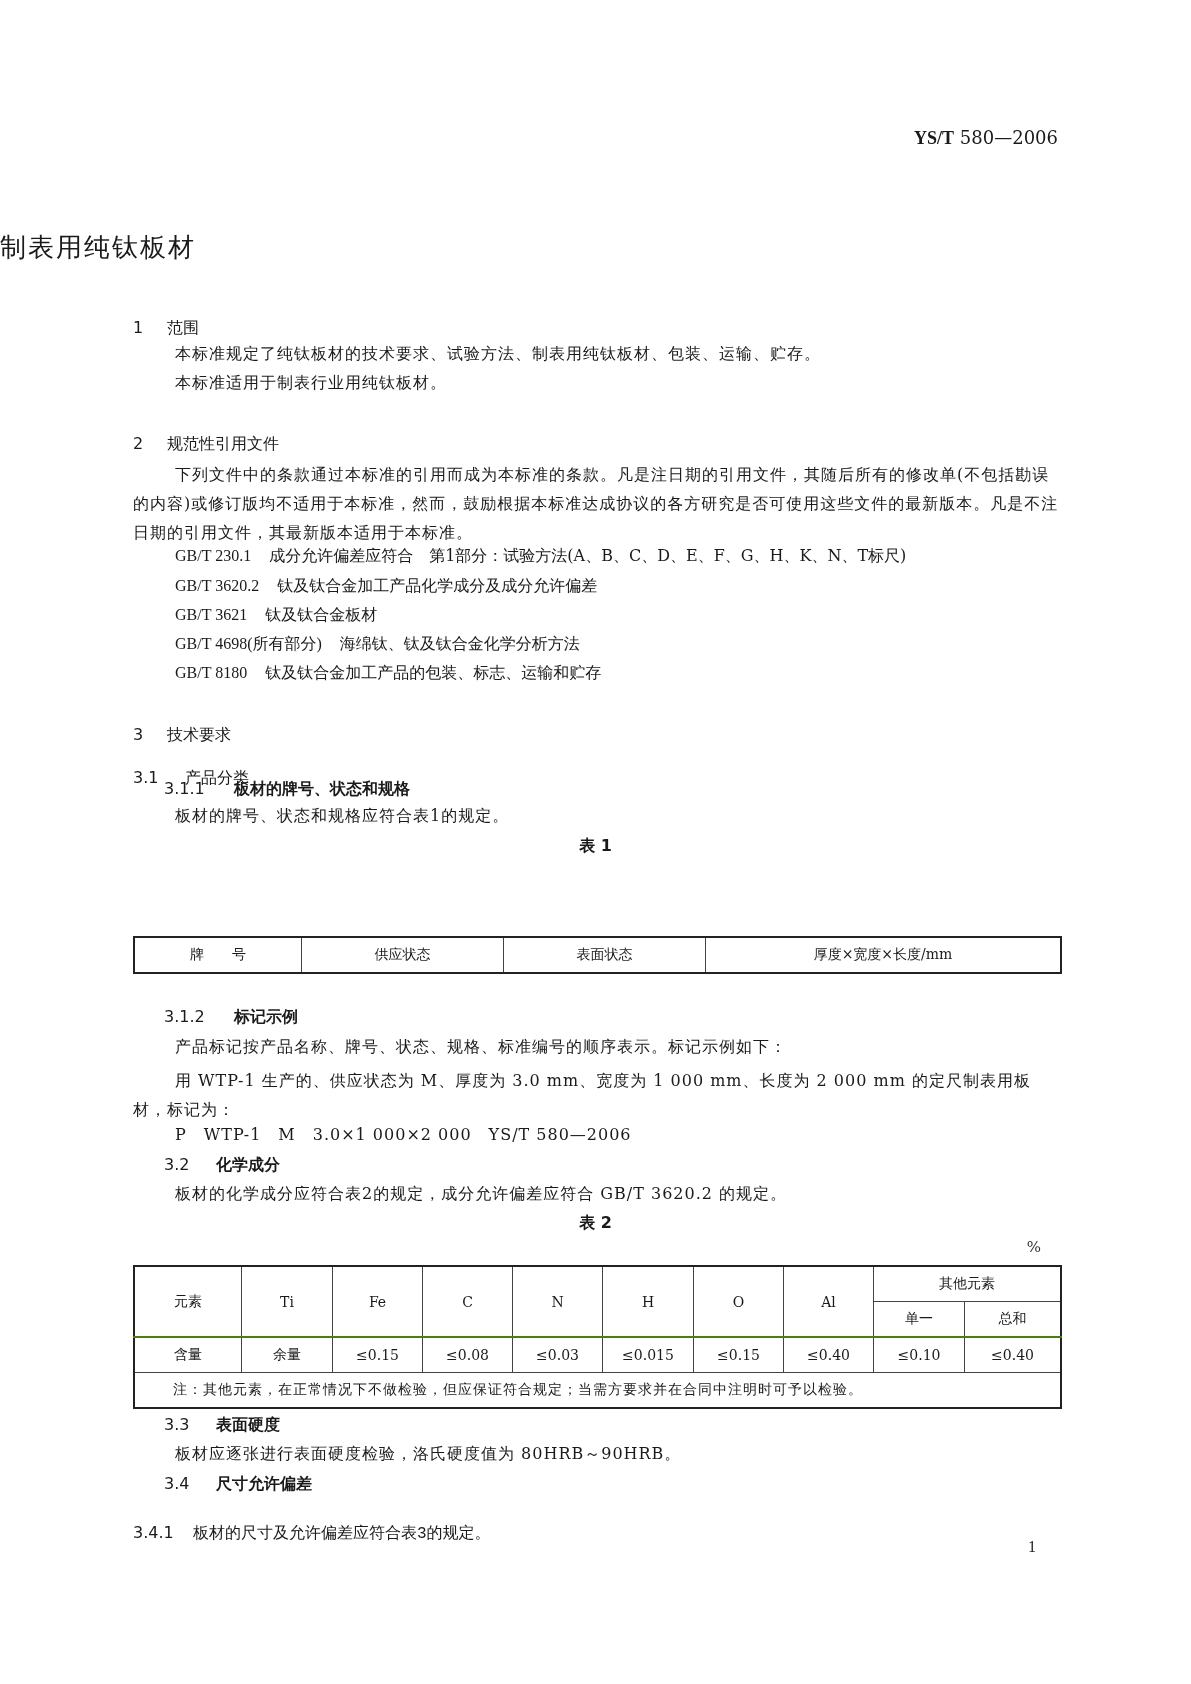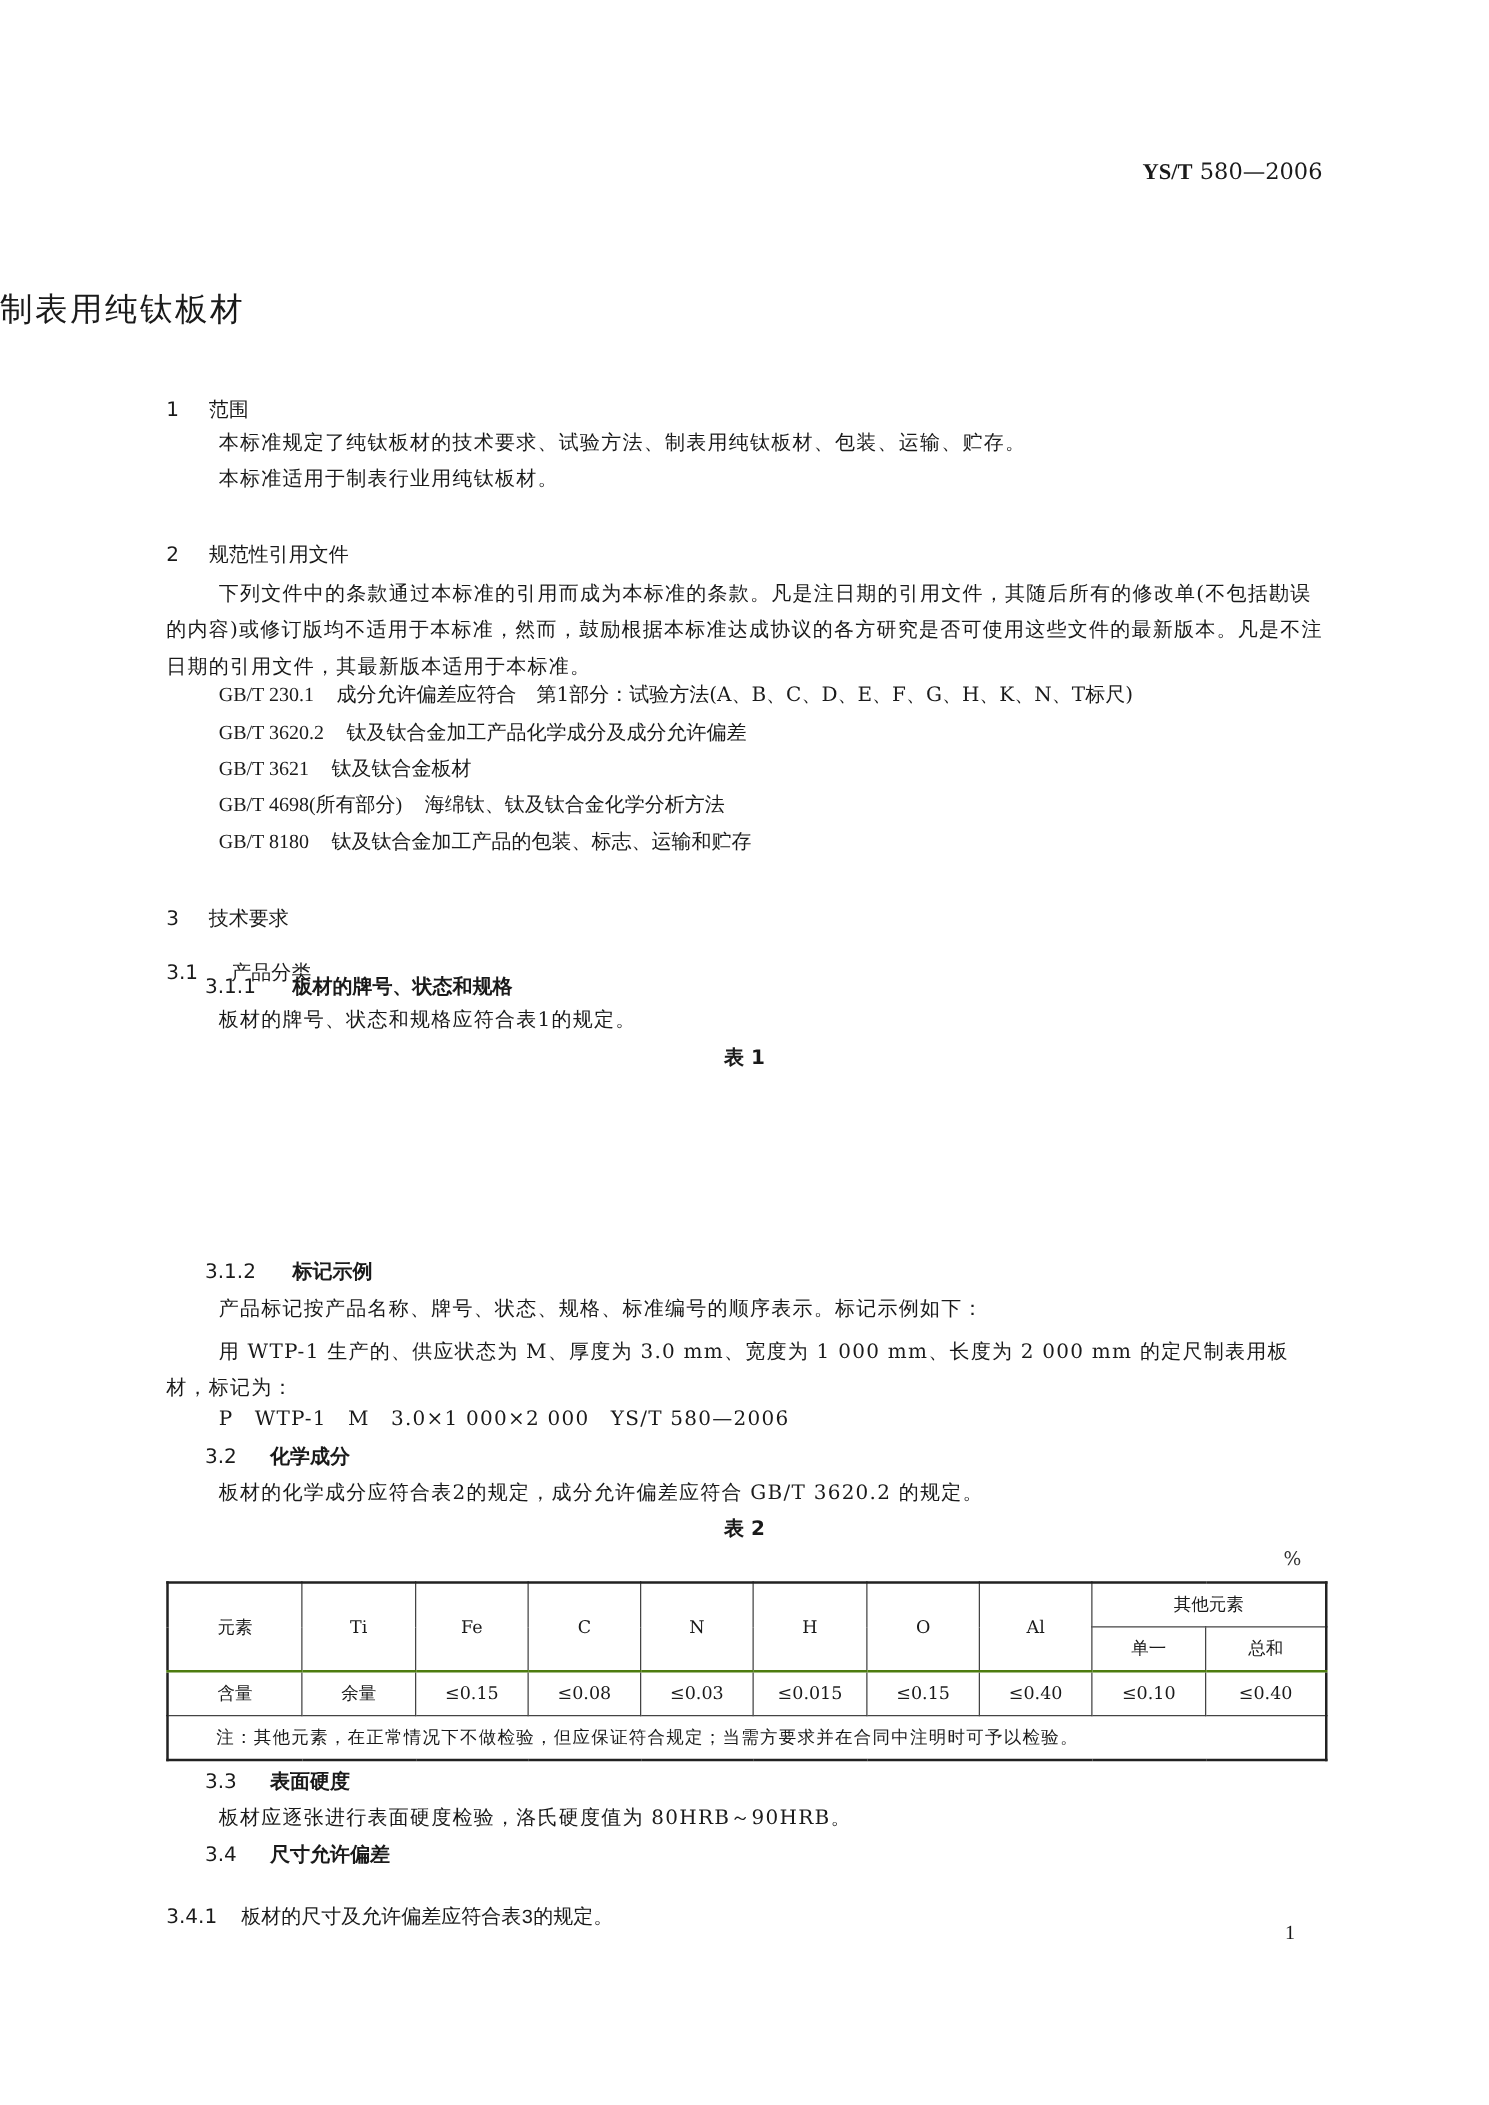--- a/index.html
+++ b/index.html
@@ -55,20 +55,26 @@
 
 <div class="abs h1" style="top:707px"><span class="num">3</span><span>技术要求</span></div>
 <div class="abs h1" style="top:750px"><span class="num" style="width:52px">3.1</span><span>产品分类</span></div>
 <div class="abs h2 h3" style="top:779px"><span class="num">3.1.1</span><span>板材的牌号、状态和规格</span></div>
 <div class="abs p" style="top:806px">板材的牌号、状态和规格应符合表1的规定。</div>
 
 <div class="abs caption" style="top:836px">表 1</div>
 
 <table class="t t1">
   <tbody>
+      <tr class="hdr">
+    <td style="width:166px">牌　　号</td>
+    <td style="width:201px">供应状态</td>
+    <td style="width:201px">表面状态</td>
+    <td>厚度×宽度×长度/mm</td>
+  </tr>
 </tbody>
   </table>
 
 <div class="abs h2 h3" style="top:1007px"><span class="num">3.1.2</span><span>标记示例</span></div>
 <div class="abs p" style="top:1037px">产品标记按产品名称、牌号、状态、规格、标准编号的顺序表示。标记示例如下：</div>
 <div class="abs p full indent" style="top:1066px; line-height:29px">用 WTP-1 生产的、供应状态为 M、厚度为 3.0 mm、宽度为 1 000 mm、长度为 2 000 mm 的定尺制表用板材，标记为：</div>
 <div class="abs p" style="top:1125px; white-space:pre">P　WTP-1　M　3.0×1 000×2 000　YS/T 580—2006</div>
 
 <div class="abs h2" style="top:1155px"><span class="num">3.2</span><span>化学成分</span></div>
 <div class="abs p" style="top:1184px">板材的化学成分应符合表2的规定，成分允许偏差应符合 GB/T 3620.2 的规定。</div>

